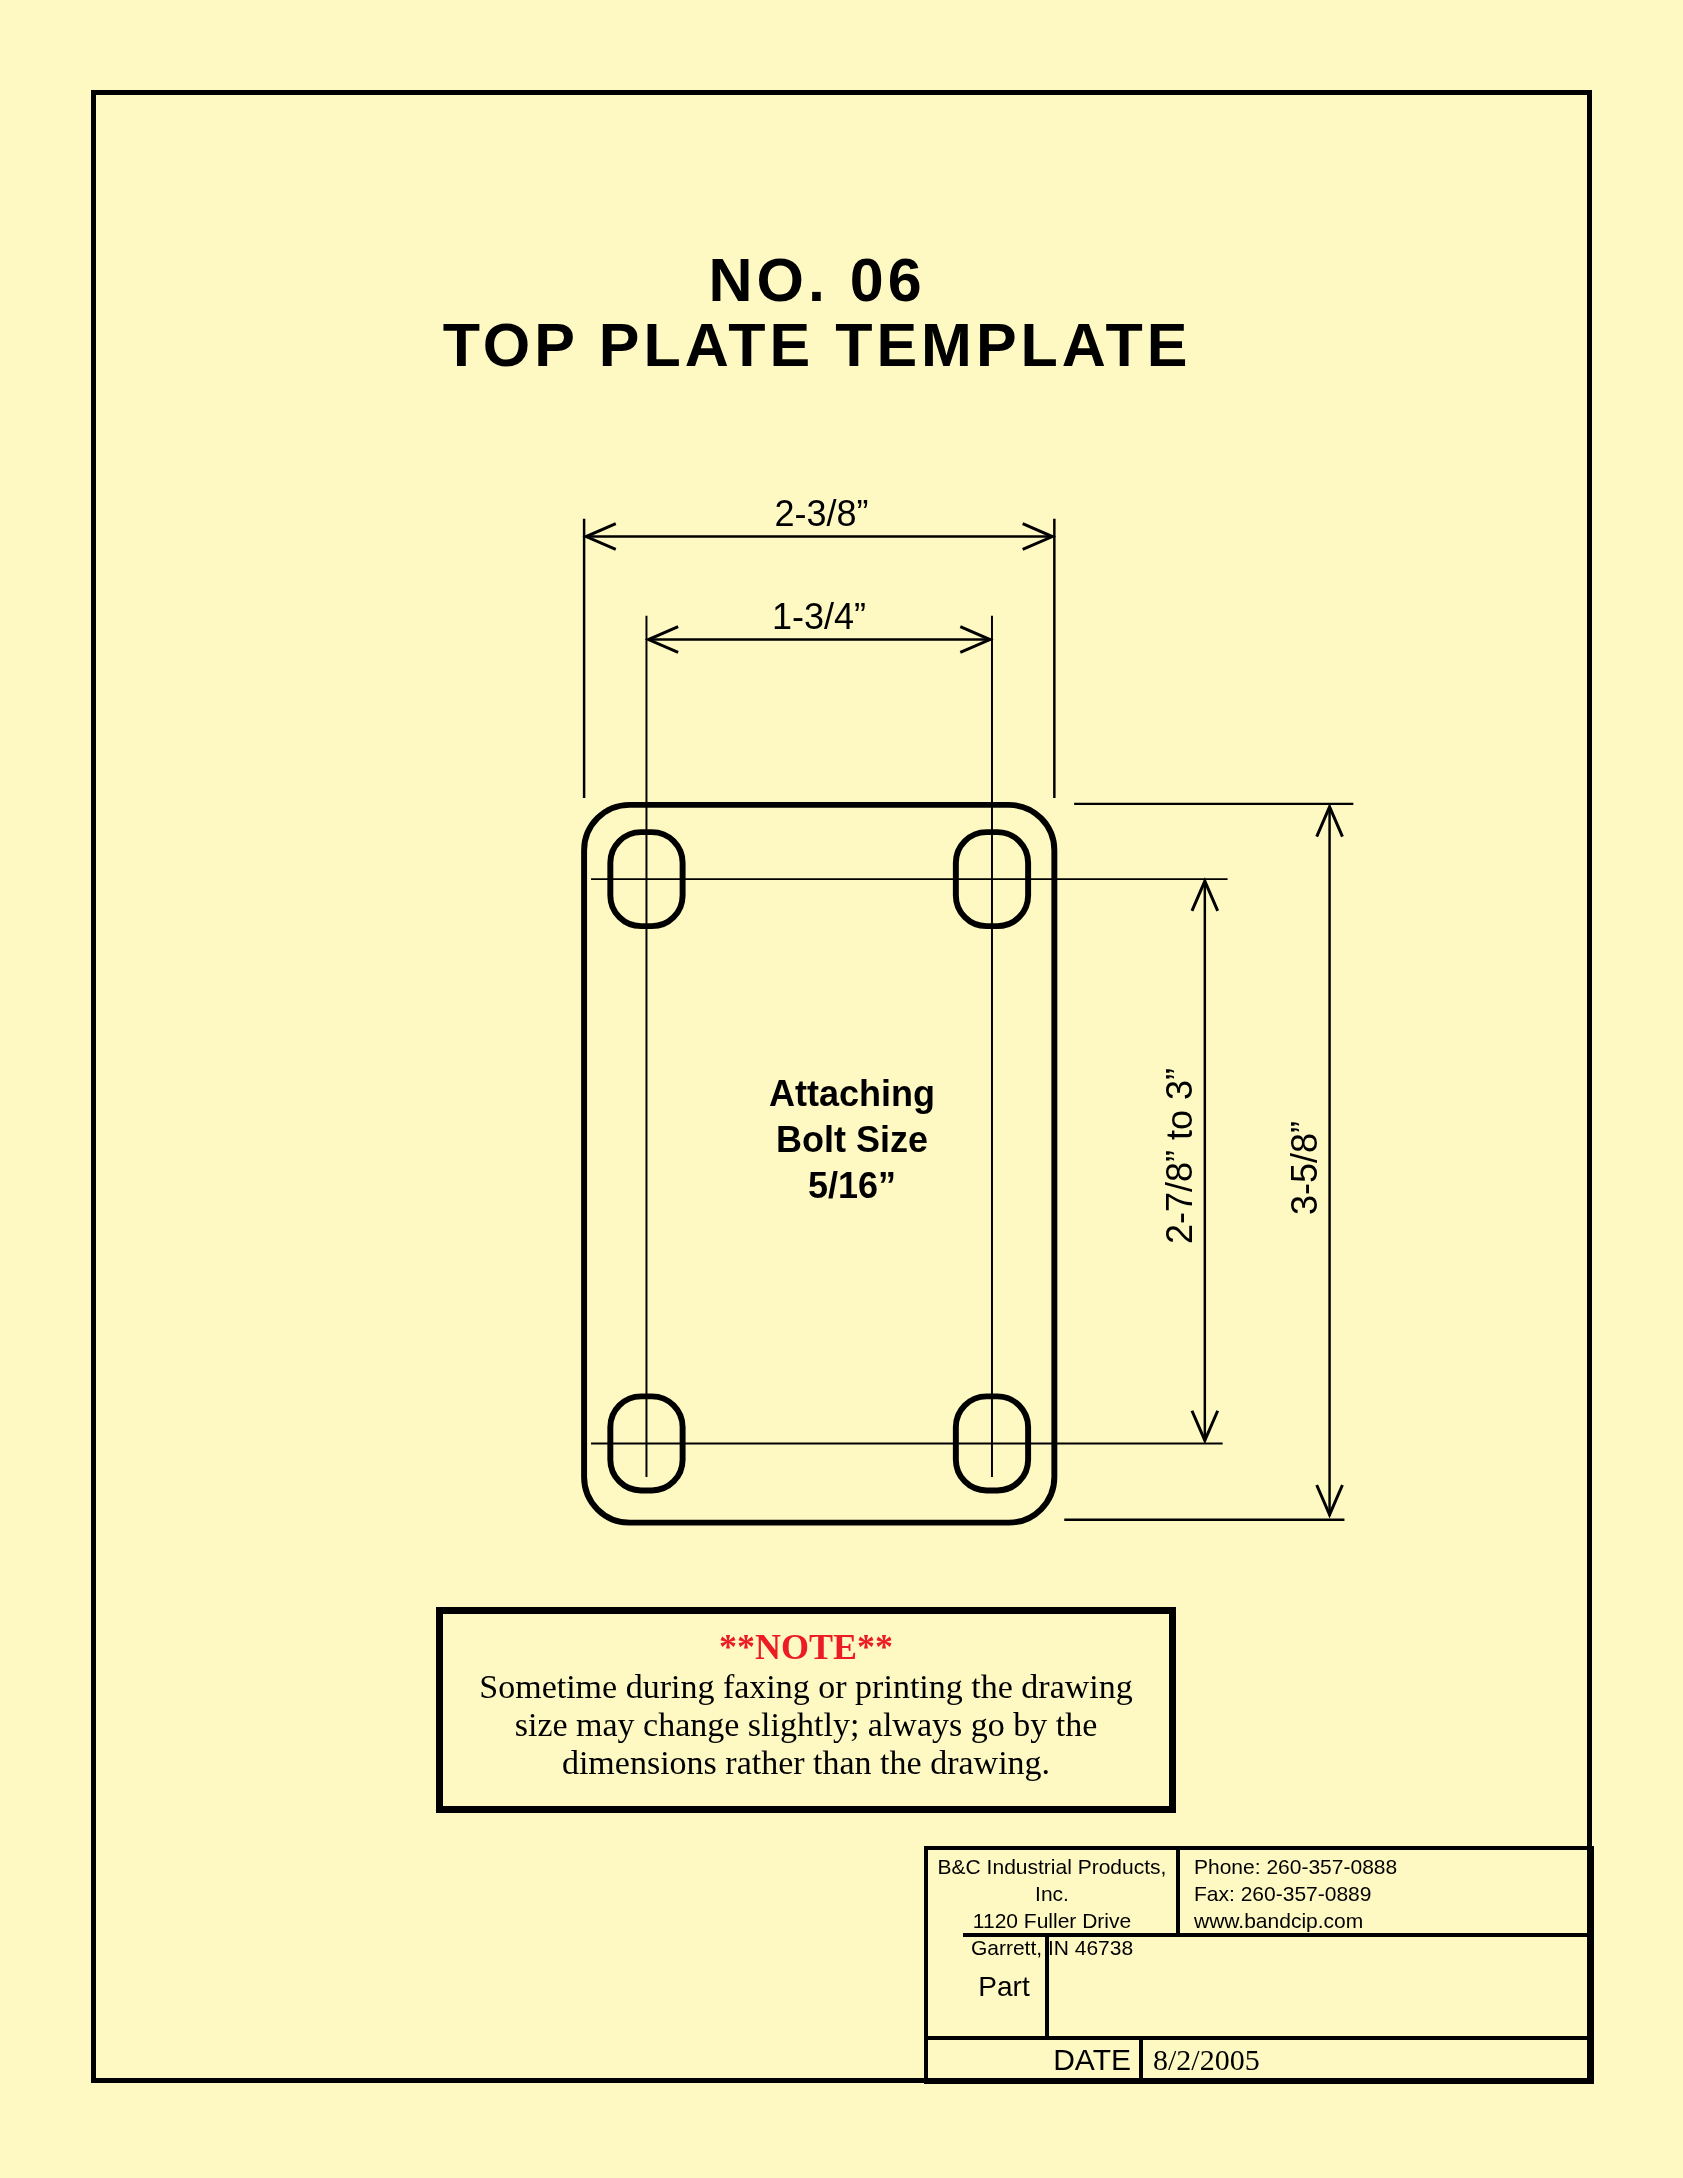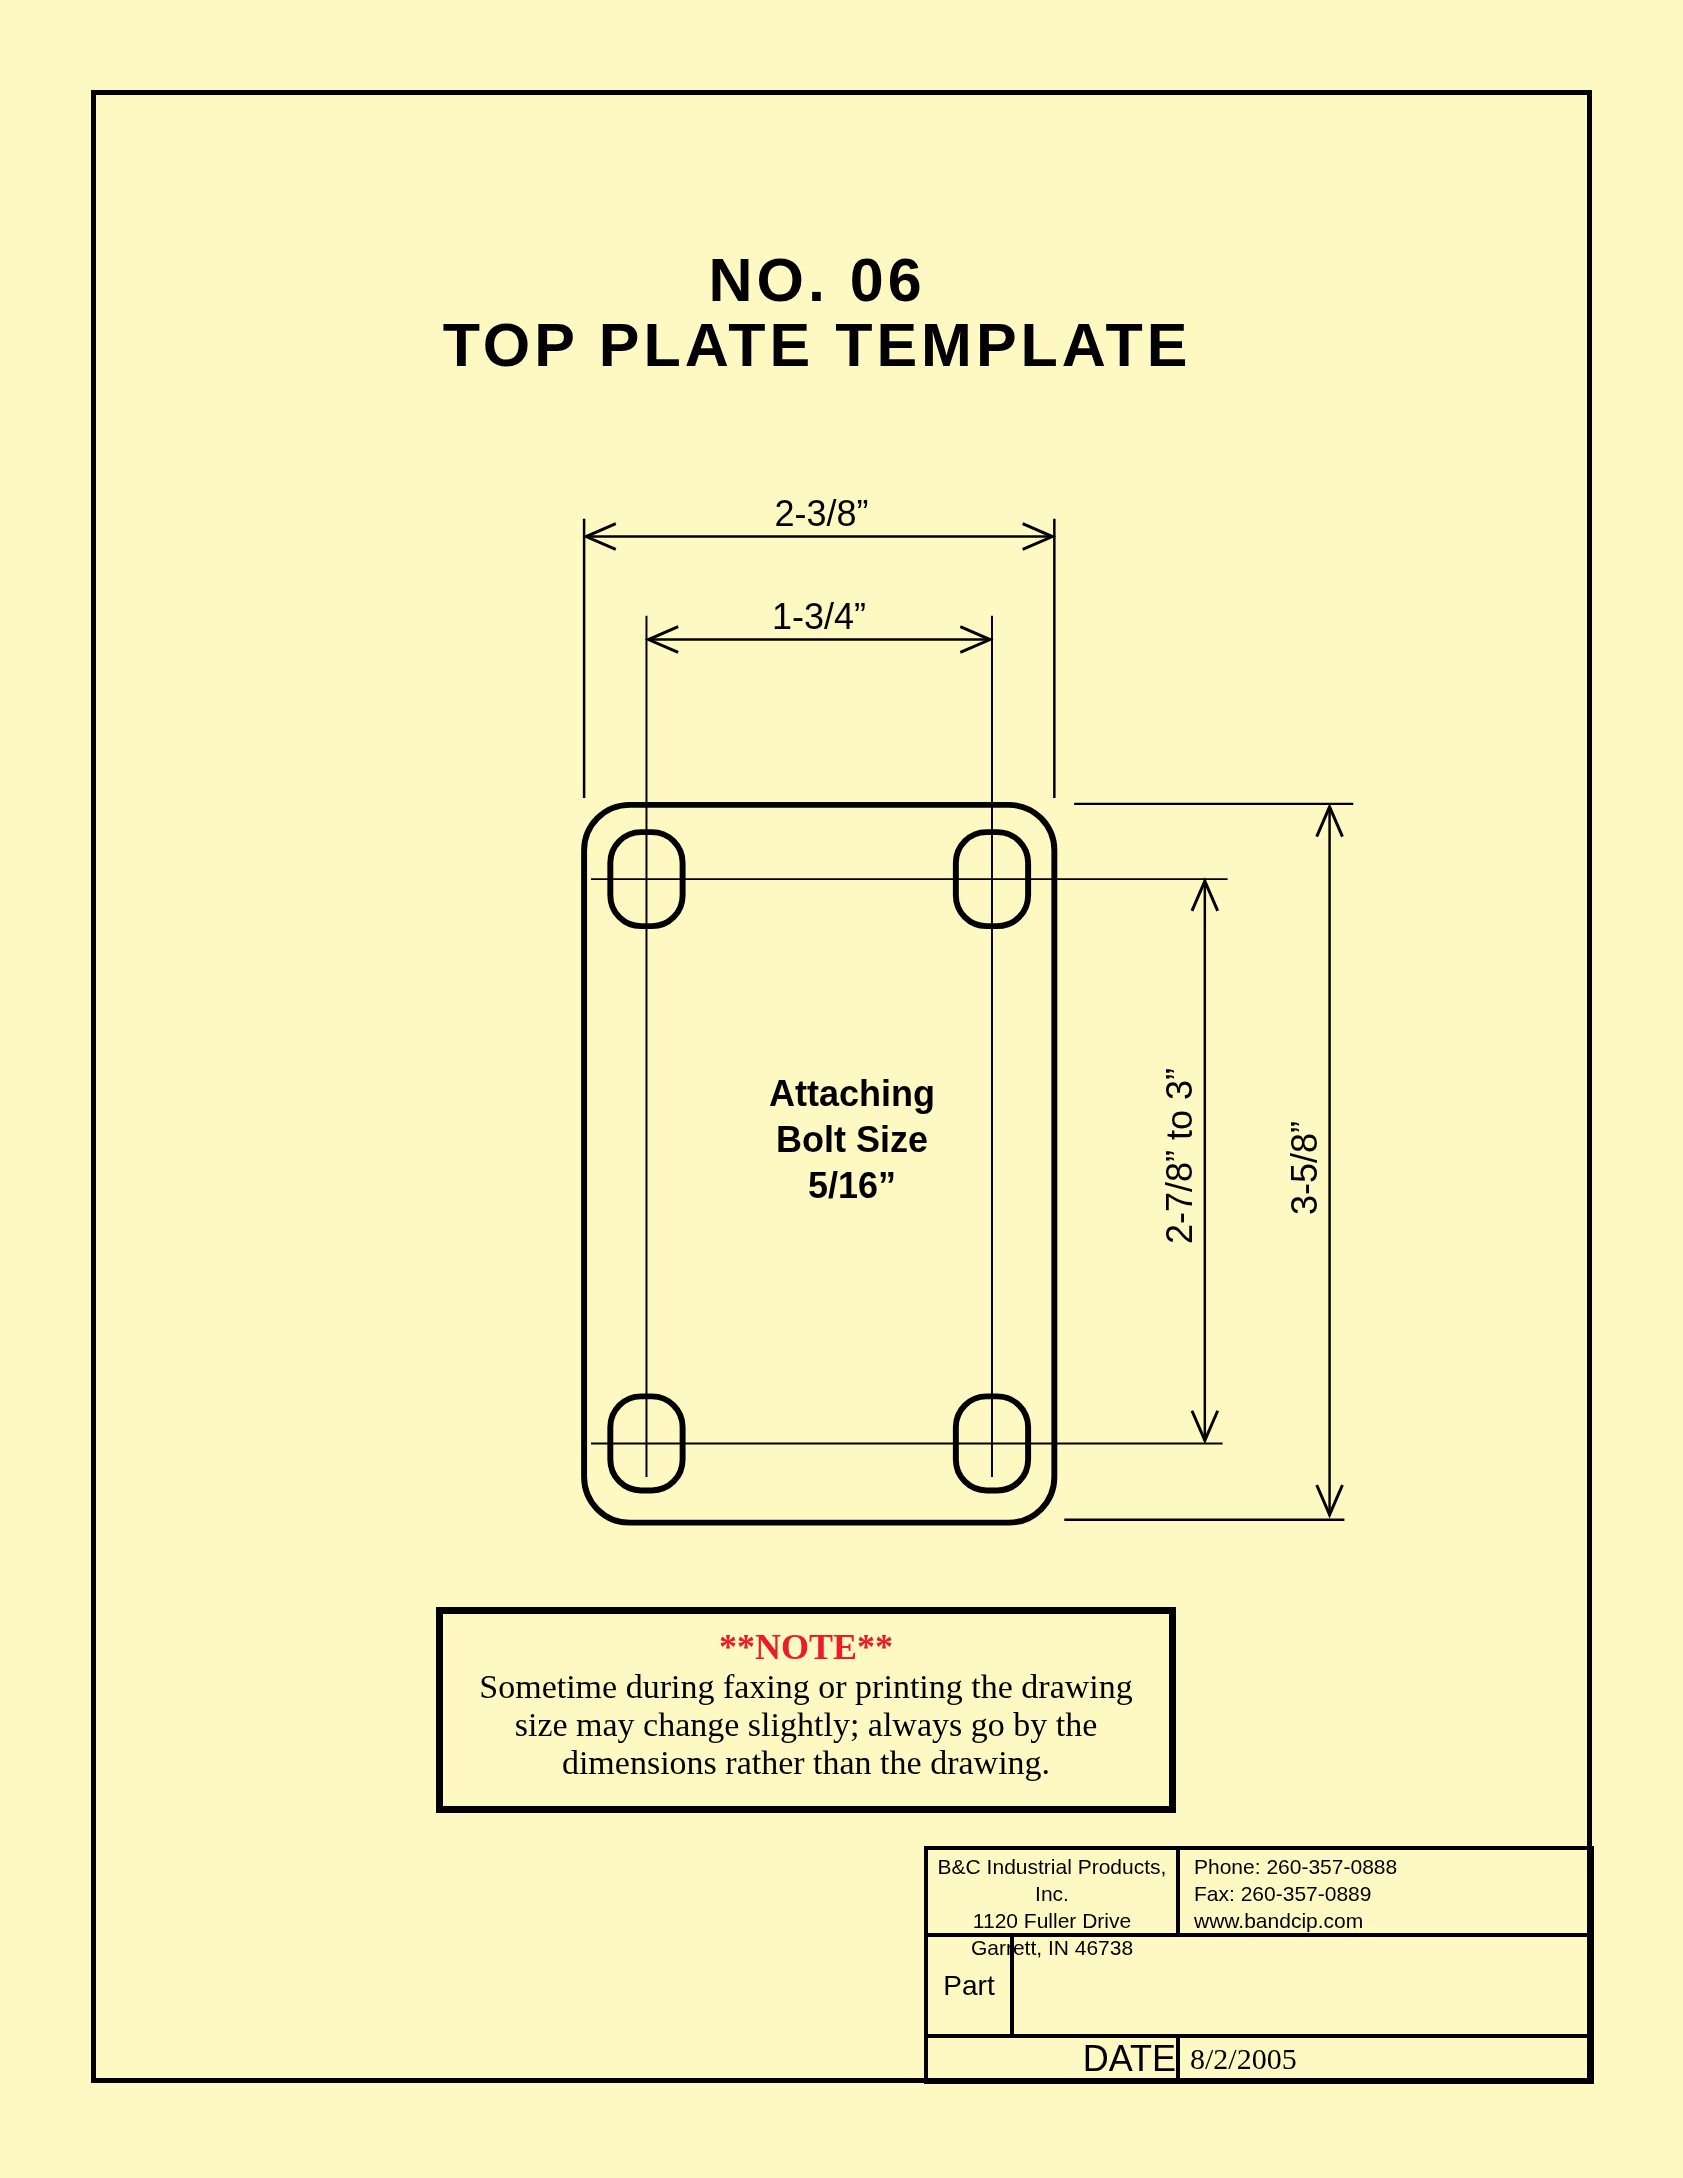--- a/index.html
+++ b/index.html
@@ -65,21 +65,21 @@
   .title-block{
     position:absolute;
     left:924px;top:1846px;width:670px;height:238px;
     border:4px solid #000;
     box-sizing:border-box;
     display:flex;
     flex-direction:column;
   }
   .tb-row{display:flex;box-sizing:border-box;}
   .tb-row1{height:83px;}
-  .tb-row2{height:103px;border-top:4px solid #000;}
+  .tb-row2{height:103px;border-top:4px solid #000;margin-left:35px;}
   .tb-row3{flex:1;border-top:4px solid #000;}
   .tb-cell{box-sizing:border-box;}
   .tb-company{
     width:252px;border-right:4px solid #000;
     text-align:center;
     font-size:21px;line-height:27px;
     padding-top:3px;
   }
   .tb-contact{
     flex:1;
@@ -92,23 +92,24 @@
     display:flex;align-items:center;justify-content:center;
     font-size:28px;
   }
   .tb-part-value{
     flex:1;
     display:flex;align-items:center;justify-content:center;
     font-size:30px;font-weight:bold;
     letter-spacing:1px;
   }
   .tb-date-label{
-    width:252px;border-right:4px solid #000;
+    width:215px;border-right:4px solid #000;
     display:flex;align-items:center;justify-content:flex-end;
-    font-size:36px;
+    font-size:30px;
+    padding-right:8px;
   }
   .tb-date-value{
     flex:1;
     display:flex;align-items:center;
     font-family:"Liberation Serif", serif;
     font-size:30px;
     padding-left:10px;
   }
   svg{position:absolute;left:0;top:0;}
   .thick{stroke:#000;stroke-width:6;fill:none;}

